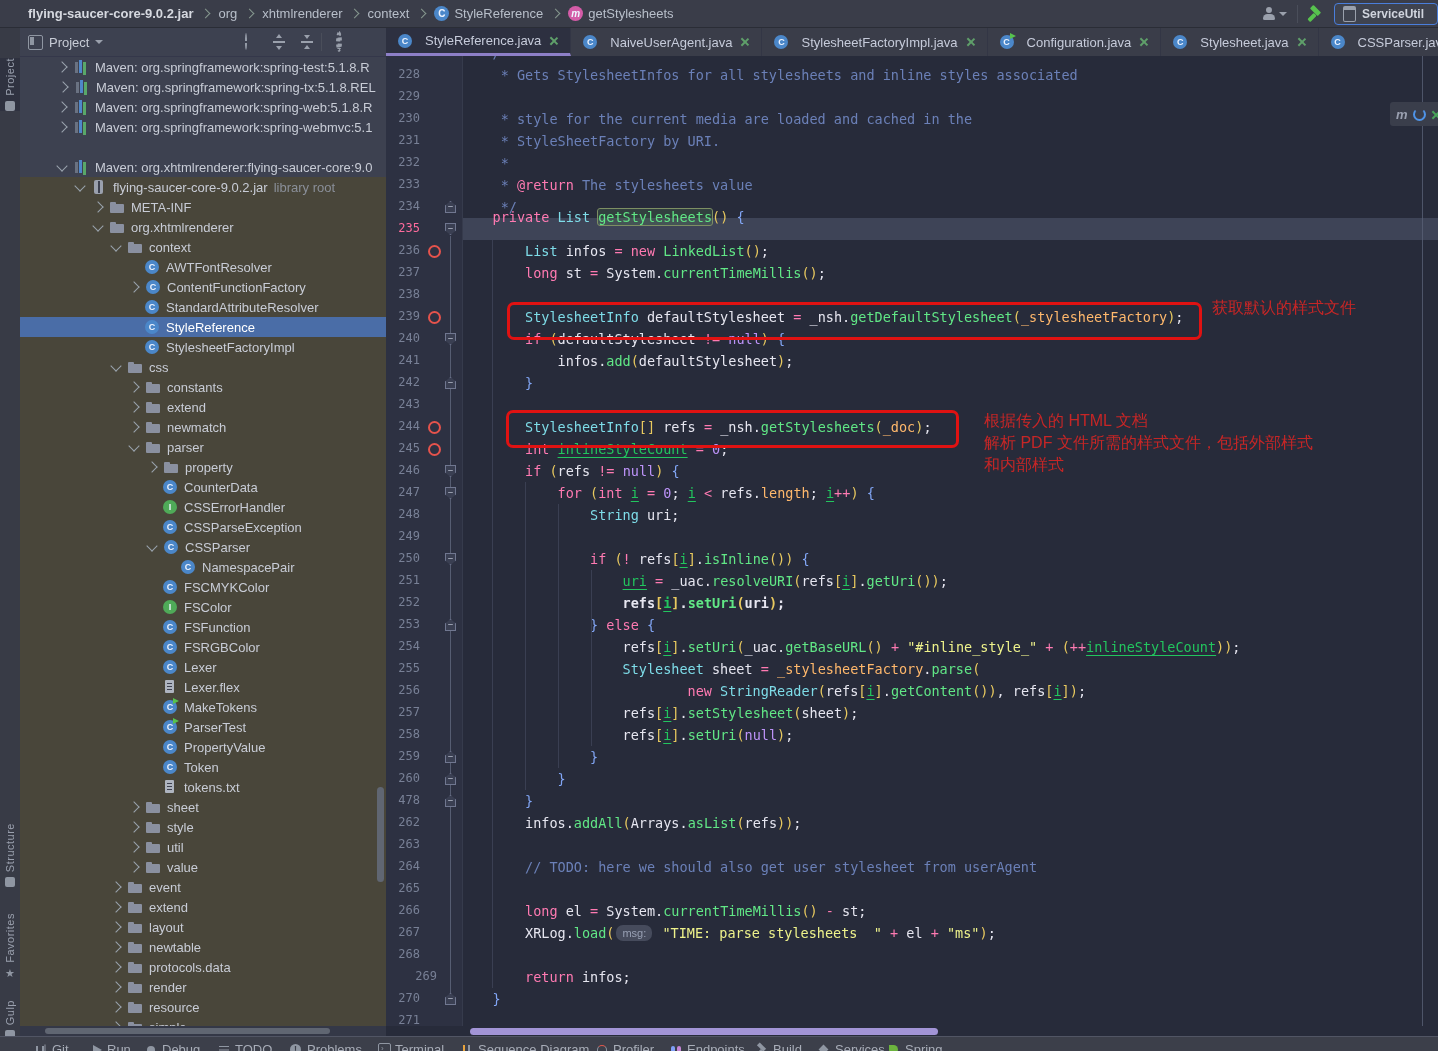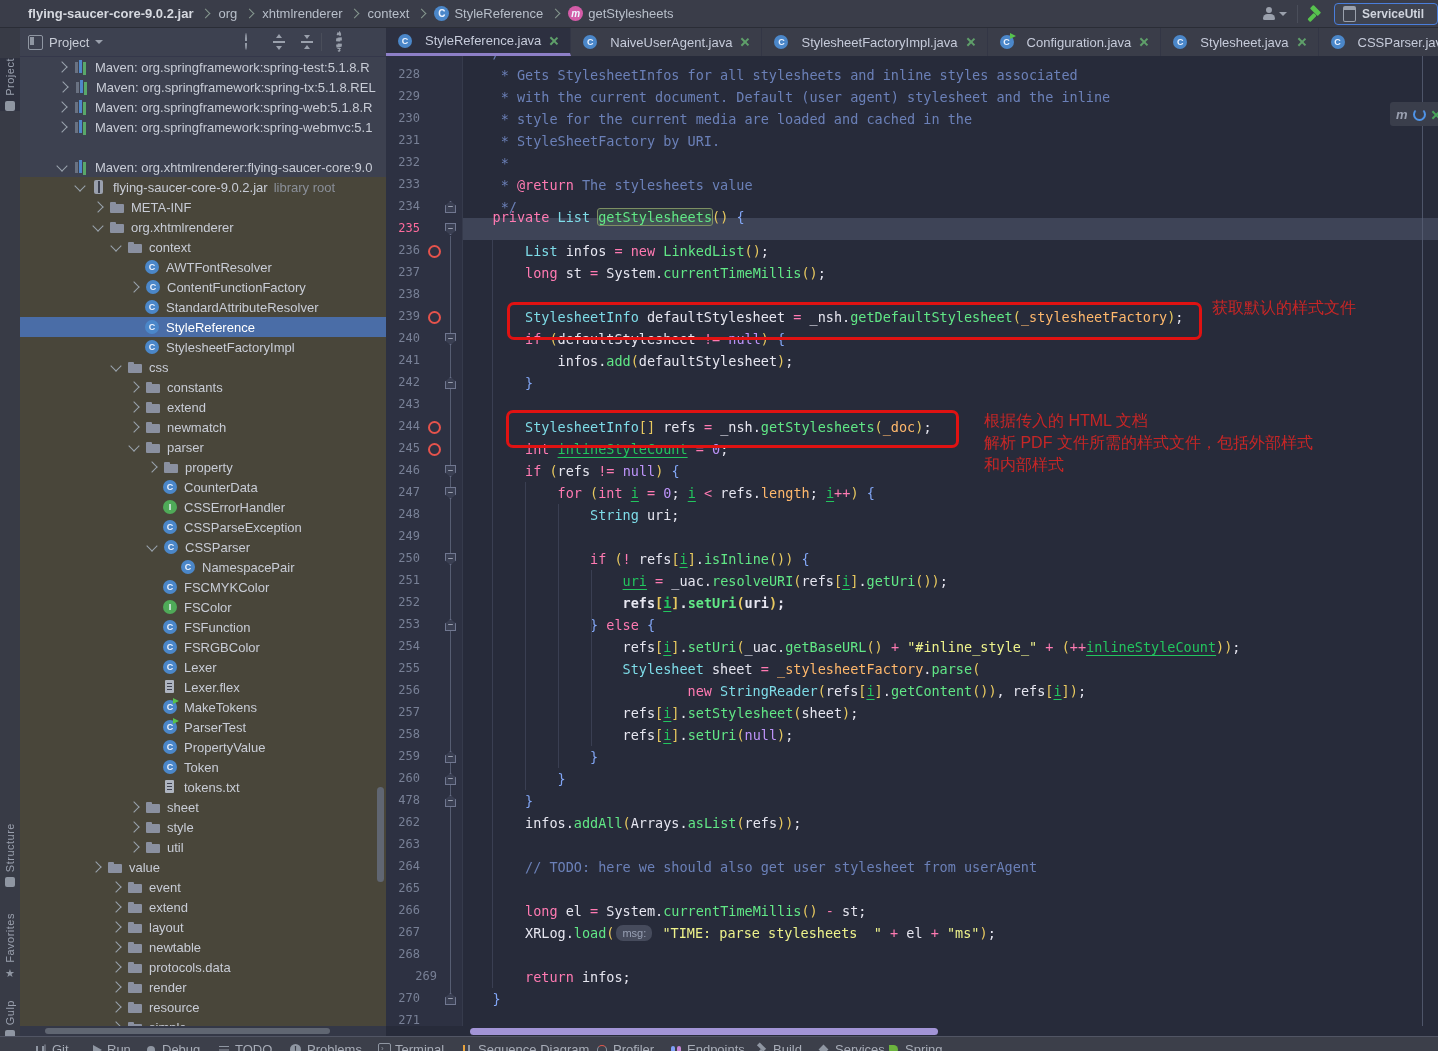--- a/index.html
+++ b/index.html
@@ -448,21 +448,21 @@
       <div class="trow hl" style="top: 761px; padding-left: 110px;">
         <span class="chev r"></span>
         <span class="tico fold16"></span>
         <span>style</span>
       </div>
       <div class="trow hl" style="top: 781px; padding-left: 110px;">
         <span class="chev r"></span>
         <span class="tico fold16"></span>
         <span>util</span>
       </div>
-      <div class="trow hl" style="top: 801px; padding-left: 72px;">
+      <div class="trow hl" style="top: 801px; padding-left: 110px;">
         <span class="chev r"></span>
         <span class="tico fold16"></span>
         <span>value</span>
       </div>
       <div class="trow hl" style="top: 821px; padding-left: 92px;">
         <span class="chev r"></span>
         <span class="tico fold16"></span>
         <span>event</span>
       </div>
       <div class="trow hl" style="top: 841px; padding-left: 92px;">
@@ -699,21 +699,20 @@
       <div class="gl" style="top: 932px;">
         <span class="num">270</span>
         <span class="fm u">−</span>
       </div>
       <div class="gl" style="top: 954px;">
         <span class="num">271</span>
       </div>
     </div>
     <div class="cl" style="top: -14px;"><span class="tok-c">    /**</span></div>
     <div class="cl" style="top: 8px;"><span class="tok-c">     * Gets StylesheetInfos for all stylesheets and inline styles associated</span></div>
-    <div class="cl" style="top: 30px;"><span class="tok-c">     * with the current document. Default (user agent) stylesheet and the inline</span></div>
     <div class="cl" style="top: 52px;"><span class="tok-c">     * style for the current media are loaded and cached in the</span></div>
     <div class="cl" style="top: 74px;"><span class="tok-c">     * StyleSheetFactory by URI.</span></div>
     <div class="cl" style="top: 96px;"><span class="tok-c">     *</span></div>
     <div class="cl" style="top: 118px;"><span class="tok-c">     * </span><span class="tok-dt">@return</span><span class="tok-c"> The stylesheets value</span></div>
     <div class="cl" style="top: 140px;"><span class="tok-c">     */</span></div>
     <div class="cl" style="top: 150px;"><span class="tok-d">    </span><span class="tok-k">private</span><span class="tok-d"> </span><span class="tok-t">List</span><span class="tok-d"> </span><span class="tok-mb">getStylesheets</span><span class="tok-p">()</span><span class="tok-d"> </span><span class="tok-b">{</span></div>
     <div class="cl" style="top: 184px;"><span class="tok-d">        </span><span class="tok-t">List</span><span class="tok-d"> infos </span><span class="tok-k">=</span><span class="tok-d"> </span><span class="tok-k">new</span><span class="tok-d"> </span><span class="tok-m">LinkedList</span><span class="tok-p">()</span><span class="tok-d">;</span></div>
     <div class="cl" style="top: 206px;"><span class="tok-d">        </span><span class="tok-k">long</span><span class="tok-d"> st </span><span class="tok-k">=</span><span class="tok-d"> System.</span><span class="tok-m">currentTimeMillis</span><span class="tok-p">()</span><span class="tok-d">;</span></div>
     <div class="cl" style="top: 228px;"></div>
     <div class="cl" style="top: 250px;"><span class="tok-d">        </span><span class="tok-t">StylesheetInfo</span><span class="tok-d"> defaultStylesheet </span><span class="tok-k">=</span><span class="tok-d"> _nsh.</span><span class="tok-m">getDefaultStylesheet</span><span class="tok-p">(</span><span class="tok-f">_stylesheetFactory</span><span class="tok-p">)</span><span class="tok-d">;</span></div>

